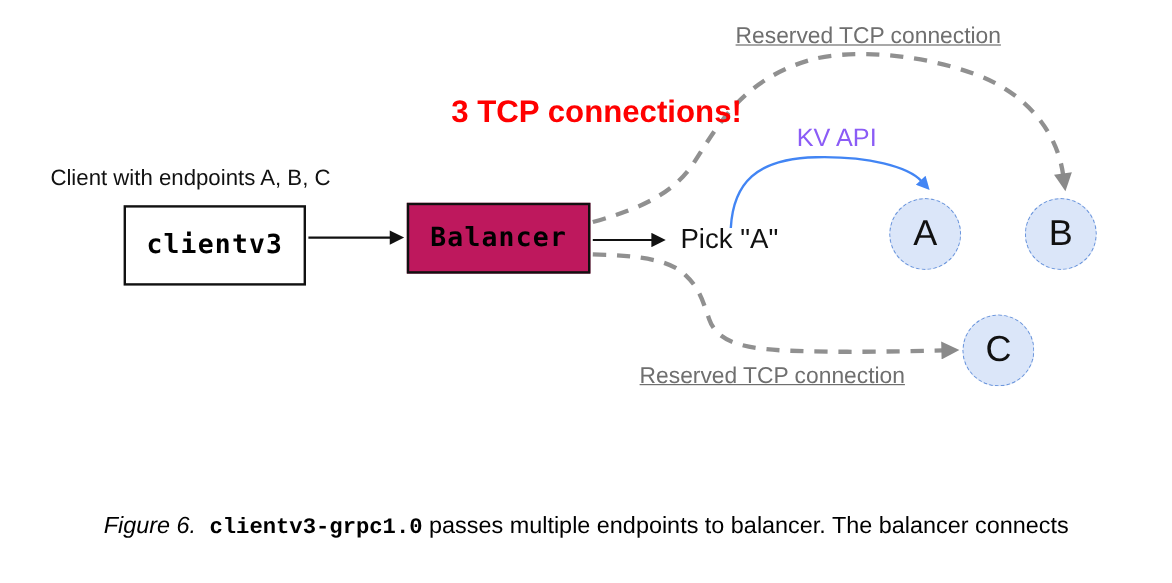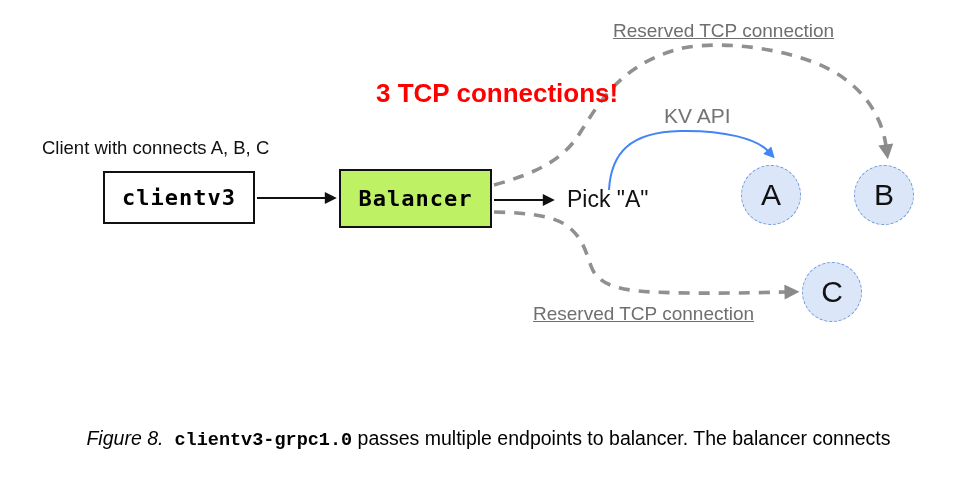--- a/index.html
+++ b/index.html
@@ -31,26 +31,26 @@
     display: flex;
     align-items: center;
     justify-content: center;
     font-family: "DejaVu Sans Mono", "Liberation Mono", monospace;
     font-weight: bold;
     font-size: 22px;
     color: #000000;
     letter-spacing: 1px;
   }
   .clientv3-box {
-    left: 103px; top: 171px; width: 152px; height: 53px;
+    left: 103px; top: 171px; width: 152px; height: 67px;
     background: #ffffff;
   }
   .balancer-box {
     left: 339px; top: 169px; width: 153px; height: 59px;
-    background: #bef264;
+    background: #be185d;
   }
 
   .client-label {
     left: 42px; top: 137px;
     font-size: 18.5px;
     color: #111111;
   }
   .tcp-warning {
     left: 330px; top: 78px;
     font-size: 26px;
@@ -60,21 +60,21 @@
   }
   .pick-label {
     left: 567px; top: 186px;
     font-size: 23px;
     color: #111111;
   }
   .kv-api-label {
     left: 664px; top: 104px;
     font-size: 21px;
     font-weight: 500;
-    color: #737373;
+    color: #8b5cf6;
   }
   .reserved-label {
     font-size: 19px;
     color: #6f6f6f;
     text-decoration: underline;
   }
   .reserved-top { left: 613px; top: 20px; }
   .reserved-bottom { left: 533px; top: 303px; }
 
   .endpoint {
@@ -133,21 +133,21 @@
 
     <path d="M 494 200 L 544 200" fill="none" stroke="#111111" stroke-width="1.8" marker-end="url(#arrow-black)"></path>
 
     <path d="M 494 185 C 541 172, 563 158, 578 136 C 597 107, 617 67, 675 50 C 707 41, 765 44, 813 62 C 856 78, 881 110, 886 146" fill="none" stroke="#909090" stroke-width="3.6" stroke-dasharray="11 9" marker-end="url(#arrow-gray)"></path>
 
     <path d="M 494 212 C 536 213, 558 217, 571 229 C 583 240, 586 252, 591 266 C 597 283, 614 290, 652 292 C 696 294, 744 293, 786 292" fill="none" stroke="#909090" stroke-width="3.6" stroke-dasharray="11 9" marker-end="url(#arrow-gray)"></path>
 
     <path d="M 609 190 C 611 153, 630 132, 680 131 C 724 130, 757 139, 768 151" fill="none" stroke="#4285f4" stroke-width="2" marker-end="url(#arrow-blue)"></path>
   </svg>
 
-  <div class="abs client-label">Client with connects A, B, C</div>
+  <div class="abs client-label">Client with endpoints A, B, C</div>
 
   <div class="node-box clientv3-box">clientv3</div>
 
   <div class="node-box balancer-box">Balancer</div>
 
   <div class="abs tcp-warning">3 TCP connections!</div>
 
   <div class="abs pick-label">Pick "A"</div>
 
   <div class="abs kv-api-label">KV API</div>
@@ -160,18 +160,18 @@
     <span>A</span>
   </div>
   <div class="endpoint endpoint-b">
     <span>B</span>
   </div>
   <div class="endpoint endpoint-c">
     <span>C</span>
   </div>
 
   <div class="caption">
-    <div><span class="fig-label">Figure 8.</span><span class="code"> clientv3-grpc1.0</span><span> passes multiple endpoints to balancer. The balancer connects</span></div>
+    <div><span class="fig-label">Figure 6.</span><span class="code"> clientv3-grpc1.0</span><span> passes multiple endpoints to balancer. The balancer connects</span></div>
     
     
   </div>
 
 </div>
 
 </body></html>

